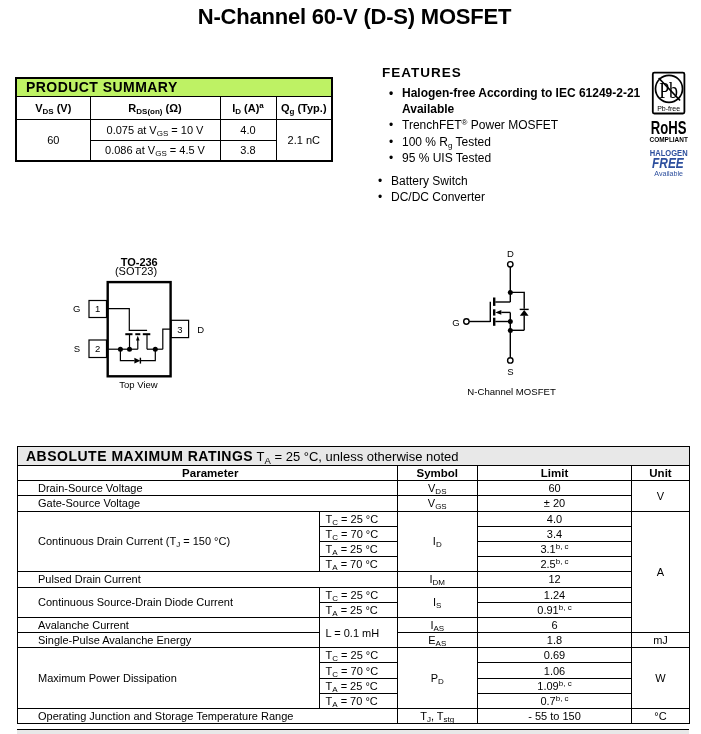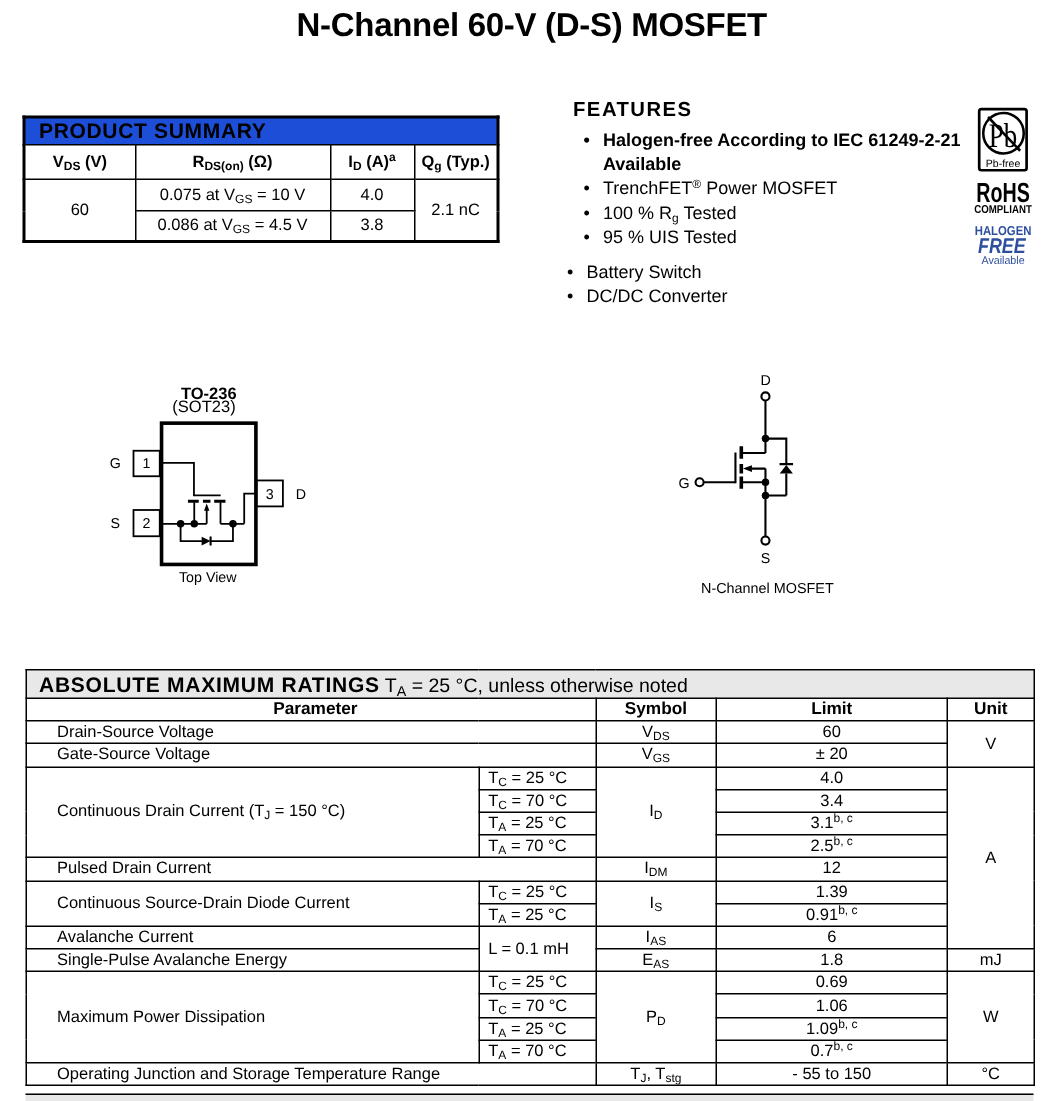--- a/index.html
+++ b/index.html
@@ -6,21 +6,21 @@
 html,body { width:701px; height:734px; background:#fff; }
 body { font-family:"Liberation Sans", sans-serif; color:#000; position:relative; }
 .abs { position:absolute; }
 sub.s { font-size:8px; line-height:0; vertical-align:-2px; letter-spacing:0;margin-top:40px; }
 sup.p { font-size:8px; line-height:0; vertical-align:4px; }
 #title { left:4px; top:4px; width:701px; text-align:center; font-size:22px; font-weight:bold; letter-spacing:-0.2px; }
 
 
 #ps { left:15px; top:77px; border-collapse:collapse; table-layout:fixed; }
 #ps td { border:1px solid #000; font-size:11px; text-align:center; vertical-align:middle; padding:0; }
-#ps .hdr { background:#1d4ed8; text-align:left; font-weight:bold; font-size:14px; padding-left:9px; letter-spacing:0.45px; }
+#ps .hdr { background:#bef264; text-align:left; font-weight:bold; font-size:14px; padding-left:9px; letter-spacing:0.45px; }
 #ps .ch { font-weight:bold; }
 #ps { border:2px solid #000; }
 
 
 #feat { left:382px; top:65px; width:280px; font-size:12px; }
 #feat h3 { font-size:13.5px; font-weight:bold; letter-spacing:1.0px; margin:0 0 5px 0; }
 #feat .b { position:relative; padding-left:20px; margin:0; line-height:16.2px; }
 #feat .b:before { content:"\2022"; position:absolute; left:7px; }
 #feat .bold { font-weight:bold; }
 #apps { left:371px; top:173px; width:280px; font-size:12px; }
@@ -225,21 +225,21 @@
       </tr>
 <tr>
         <td colspan="2">Pulsed Drain Current</td>
         <td class="c">I<sub class="s">DM</sub></td>
         <td class="c">12</td>
       </tr>
 <tr>
   <td rowspan="2">Continuous Source-Drain Diode Current</td>
   <td class="cd">T<sub class="s">C</sub> = 25 °C</td>
   <td class="c" rowspan="2">I<sub class="s">S</sub></td>
-  <td class="c">1.39</td>
+  <td class="c">1.24</td>
 </tr>
 <tr>
         <td class="cd">T<sub class="s">A</sub> = 25 °C</td>
         <td class="c">0.91<sup class="p">b, c</sup></td>
       </tr>
 <tr>
   <td>Avalanche Current</td>
   <td class="cd" rowspan="2">L = 0.1 mH</td>
   <td class="c">I<sub class="s">AS</sub></td>
   <td class="c">6</td>

